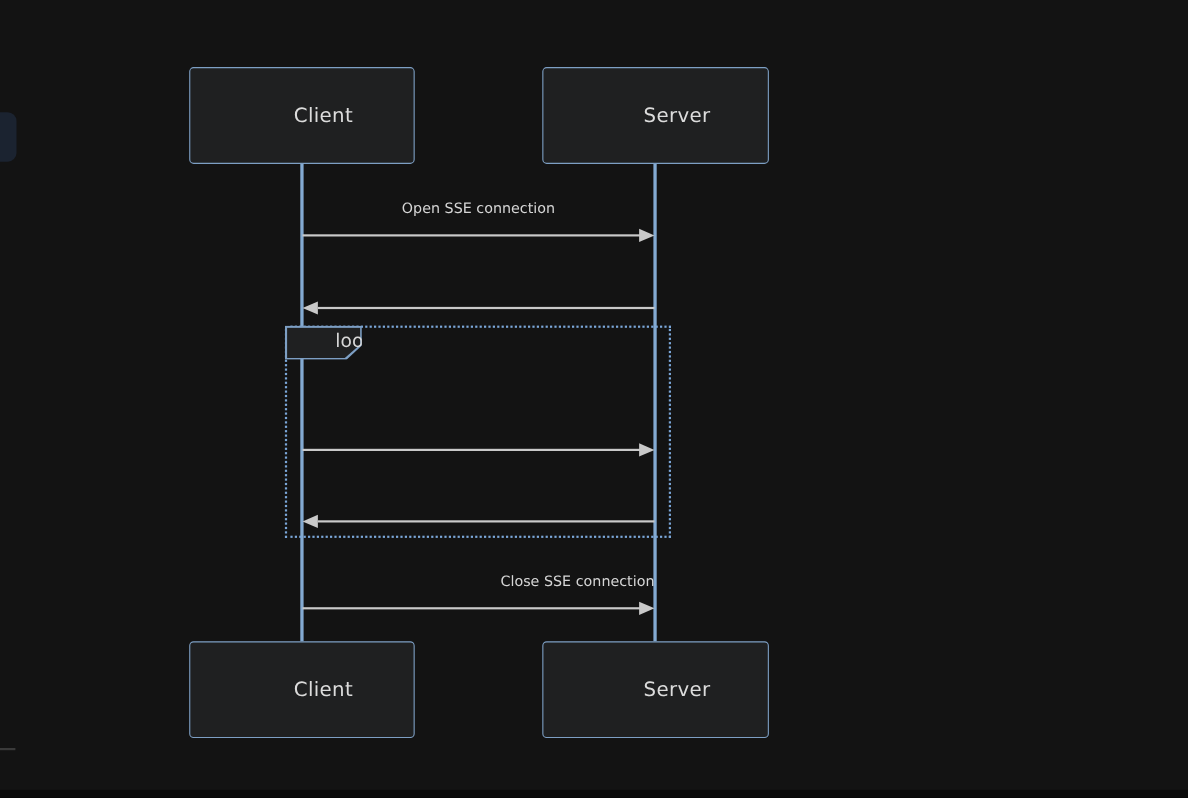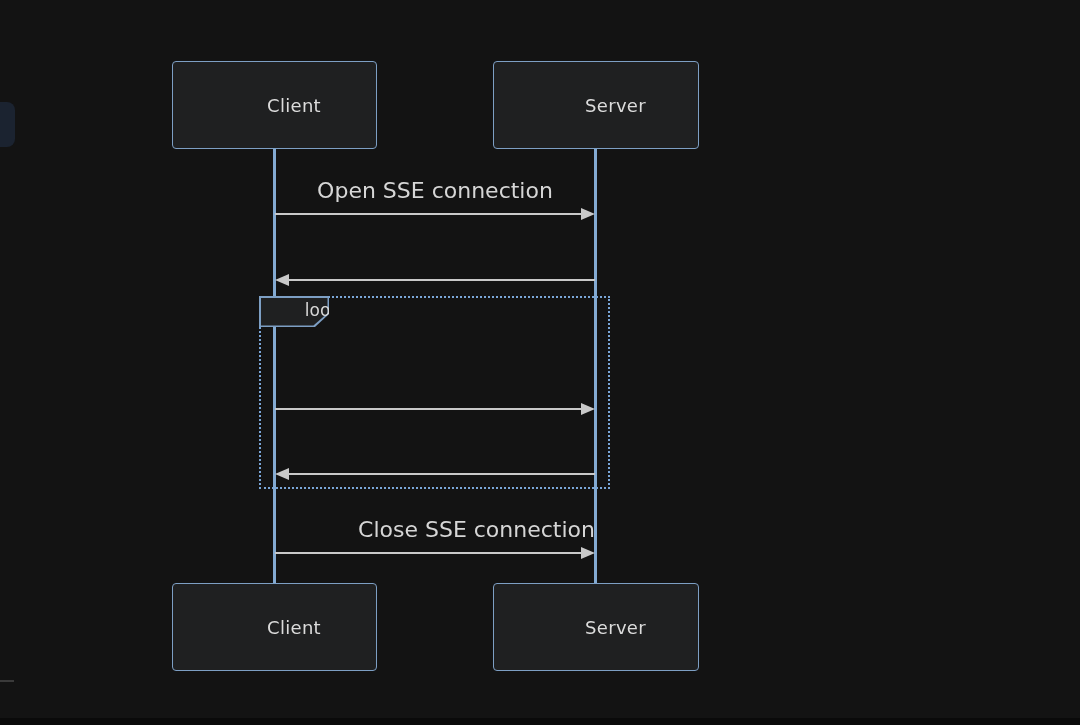--- a/index.html
+++ b/index.html
@@ -24,21 +24,21 @@
   #actor-client-bottom{left:172px;top:583px;}
   #actor-server-bottom{left:493px;top:583px;width:206px;}
 
   
   .lifeline{position:absolute;top:149px;height:434px;width:3px;background:#83aad2;}
   #lifeline-client{left:273px;}
   #lifeline-server{left:594px;}
 
   
   .msg-label{position:absolute;left:275px;width:320px;height:24px;line-height:24px;
-    text-align:center;color:#d6d6d6;font-size:22px;}
+    text-align:center;color:#d6d6d6;font-size:13px;}
   .msg-line{position:absolute;height:2px;background:#c9c9c9;}
   .line-right{left:275px;width:307px;}
   .line-left{left:289px;width:306px;}
   .head{position:absolute;width:0;height:0;
     border-top:6px solid transparent;border-bottom:6px solid transparent;}
   .head-right{left:581px;border-left:14px solid #c9c9c9;}
   .head-left{left:275px;border-right:14px solid #c9c9c9;}
   #m1-label{top:179px;} #m1-line{top:213px;} #m1-head{top:208px;}
   #m2-label{top:245px;} #m2-line{top:279px;} #m2-head{top:274px;}
   #m3-label{top:372px;} #m3-line{top:408px;} #m3-head{top:403px;}

